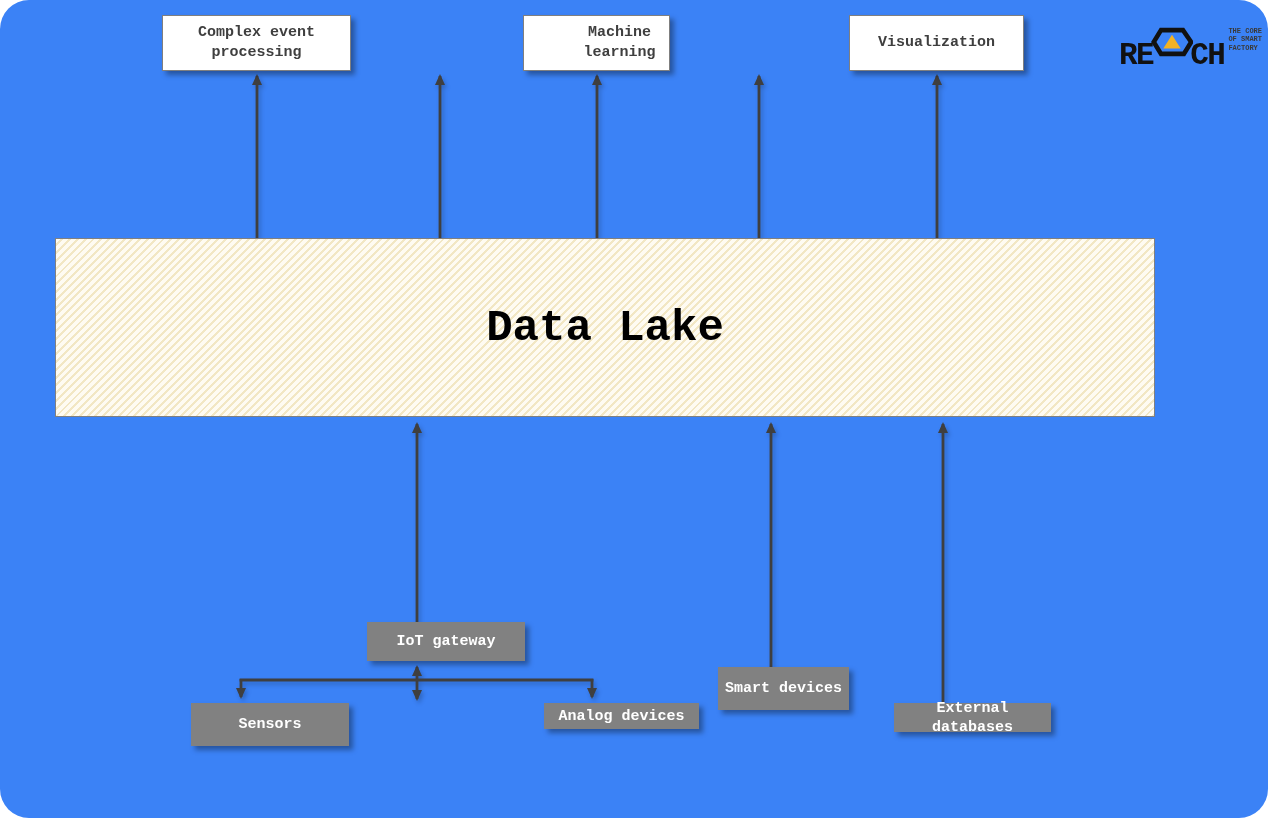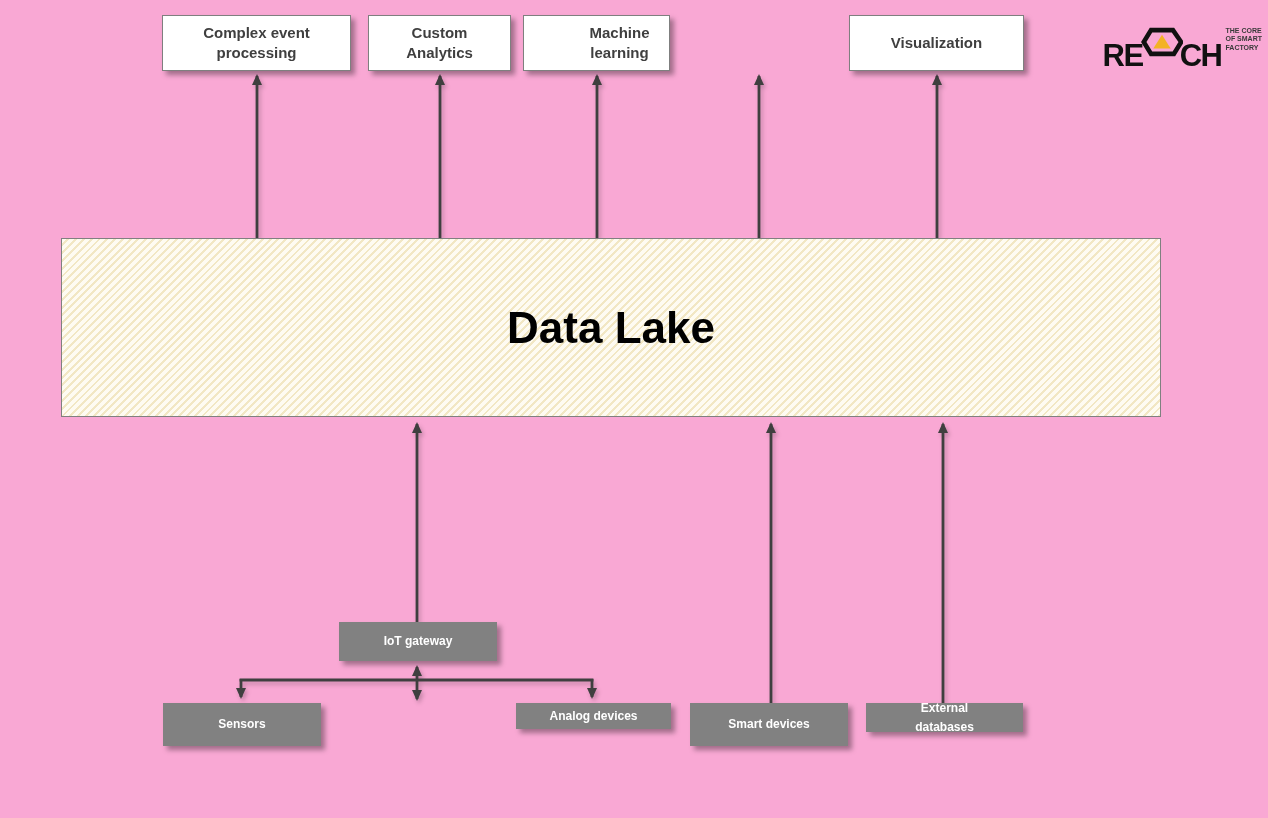--- a/index.html
+++ b/index.html
@@ -1,50 +1,52 @@
 <!DOCTYPE html>
 <html><head>
 <meta charset="utf-8">
 <style>
   html,body{margin:0;padding:0;background:#ffffff;}
   .stage{
-    position:relative;width:1268px;height:818px;background:#f9a8d4;overflow:hidden;
-    font-family:Liberation Sans, sans-serif;
+    position:relative;width:1268px;height:818px;background:#3b82f6;overflow:hidden;
+    font-family:Liberation Mono, monospace;
+    border-radius:29px;
   }
   .arrows{position:absolute;left:0;top:0;width:1268px;height:818px;
     filter:drop-shadow(2px 3px 2px rgba(0,0,0,0.22));}
   .node{
     position:absolute;display:flex;align-items:center;justify-content:center;
     text-align:center;white-space:pre-line;box-sizing:border-box;
   }
   .topnode{
     background:#ffffff;border:1px solid #7f7f7f;color:#3f3f3f;
     font-size:15px;font-weight:bold;line-height:20px;height:56px;top:15px;
     box-shadow:4px 4px 5px rgba(0,0,0,0.35);
   }
   .t1{left:162px;width:189px;}
   .t2{left:368px;width:143px;}
   .t3{left:523px;width:147px;padding-left:46px;}
   .t4{left:687px;width:143px;}
   .t5{left:849px;width:175px;}
   .lake{
-    left:61px;top:238px;width:1100px;height:179px;
+    left:55px;top:238px;width:1100px;height:179px;
     border:1px solid #808080;color:#000000;
     font-size:44px;font-weight:bold;letter-spacing:0px;
     background:repeating-linear-gradient(135deg,#fefbf2 0px,#fefbf2 3.5px,#f2e7c4 3.5px,#f2e7c4 5.5px);
   }
   .gnode{
-    background:#818181;color:#ffffff;font-size:12px;font-weight:bold;line-height:19px;
+    background:#818181;color:#ffffff;font-size:15px;font-weight:bold;line-height:19px;
     box-shadow:4px 4px 5px rgba(0,0,0,0.35);
+    margin-left:28px;
   }
   .gateway{left:339px;top:622px;width:158px;height:39px;}
   .s1{left:163px;top:703px;width:158px;height:43px;}
   .s2{left:339px;top:703px;width:158px;height:43px;}
   .s3{left:516px;top:703px;width:155px;height:26px;}
-  .s4{left:690px;top:703px;width:158px;height:43px;}
+  .s4{left:690px;top:667px;width:131px;height:43px;}
   .s5{left:866px;top:703px;width:157px;height:29px;}
   .edge{stroke:#3f3f3f;stroke-width:2.8px;fill:none;}
   
   .logo{position:absolute;top:8px;right:6px;display:flex;align-items:center;}
   .brand{font-size:31px;font-weight:800;color:#111111;letter-spacing:-1.5px;line-height:1;margin-top:32px;}
   .glyph{margin:0 -3px 0 -2px;position:relative;top:2px;}
   .tagline{
     margin-left:4px;font-size:7px;font-weight:bold;color:#3a3a3a;
     line-height:1.18;white-space:pre-line;letter-spacing:0px;
   }
@@ -73,22 +75,20 @@
 
     <line class="edge" x1="417" y1="667" x2="417" y2="699" marker-start="url(#ah)" marker-end="url(#ah)"></line>
 
     <line class="edge" x1="239.6" y1="680" x2="593.4" y2="680"></line>
     <line class="edge" x1="241" y1="679" x2="241" y2="697" marker-end="url(#ah)"></line>
     <line class="edge" x1="592" y1="679" x2="592" y2="697" marker-end="url(#ah)"></line>
   </svg>
 
   <div class="node topnode t1">Complex event
 processing</div>
-  <div class="node topnode t2">Custom
-Analytics</div>
   <div class="node topnode t3">Machine
 learning</div>
   <div class="node topnode t5">Visualization</div>
 
   <div class="node lake">Data Lake</div>
 
   <div class="node gnode gateway">IoT gateway</div>
   <div class="node gnode s1">Sensors</div>
   <div class="node gnode s3">Analog devices</div>
   <div class="node gnode s4">Smart devices</div>

